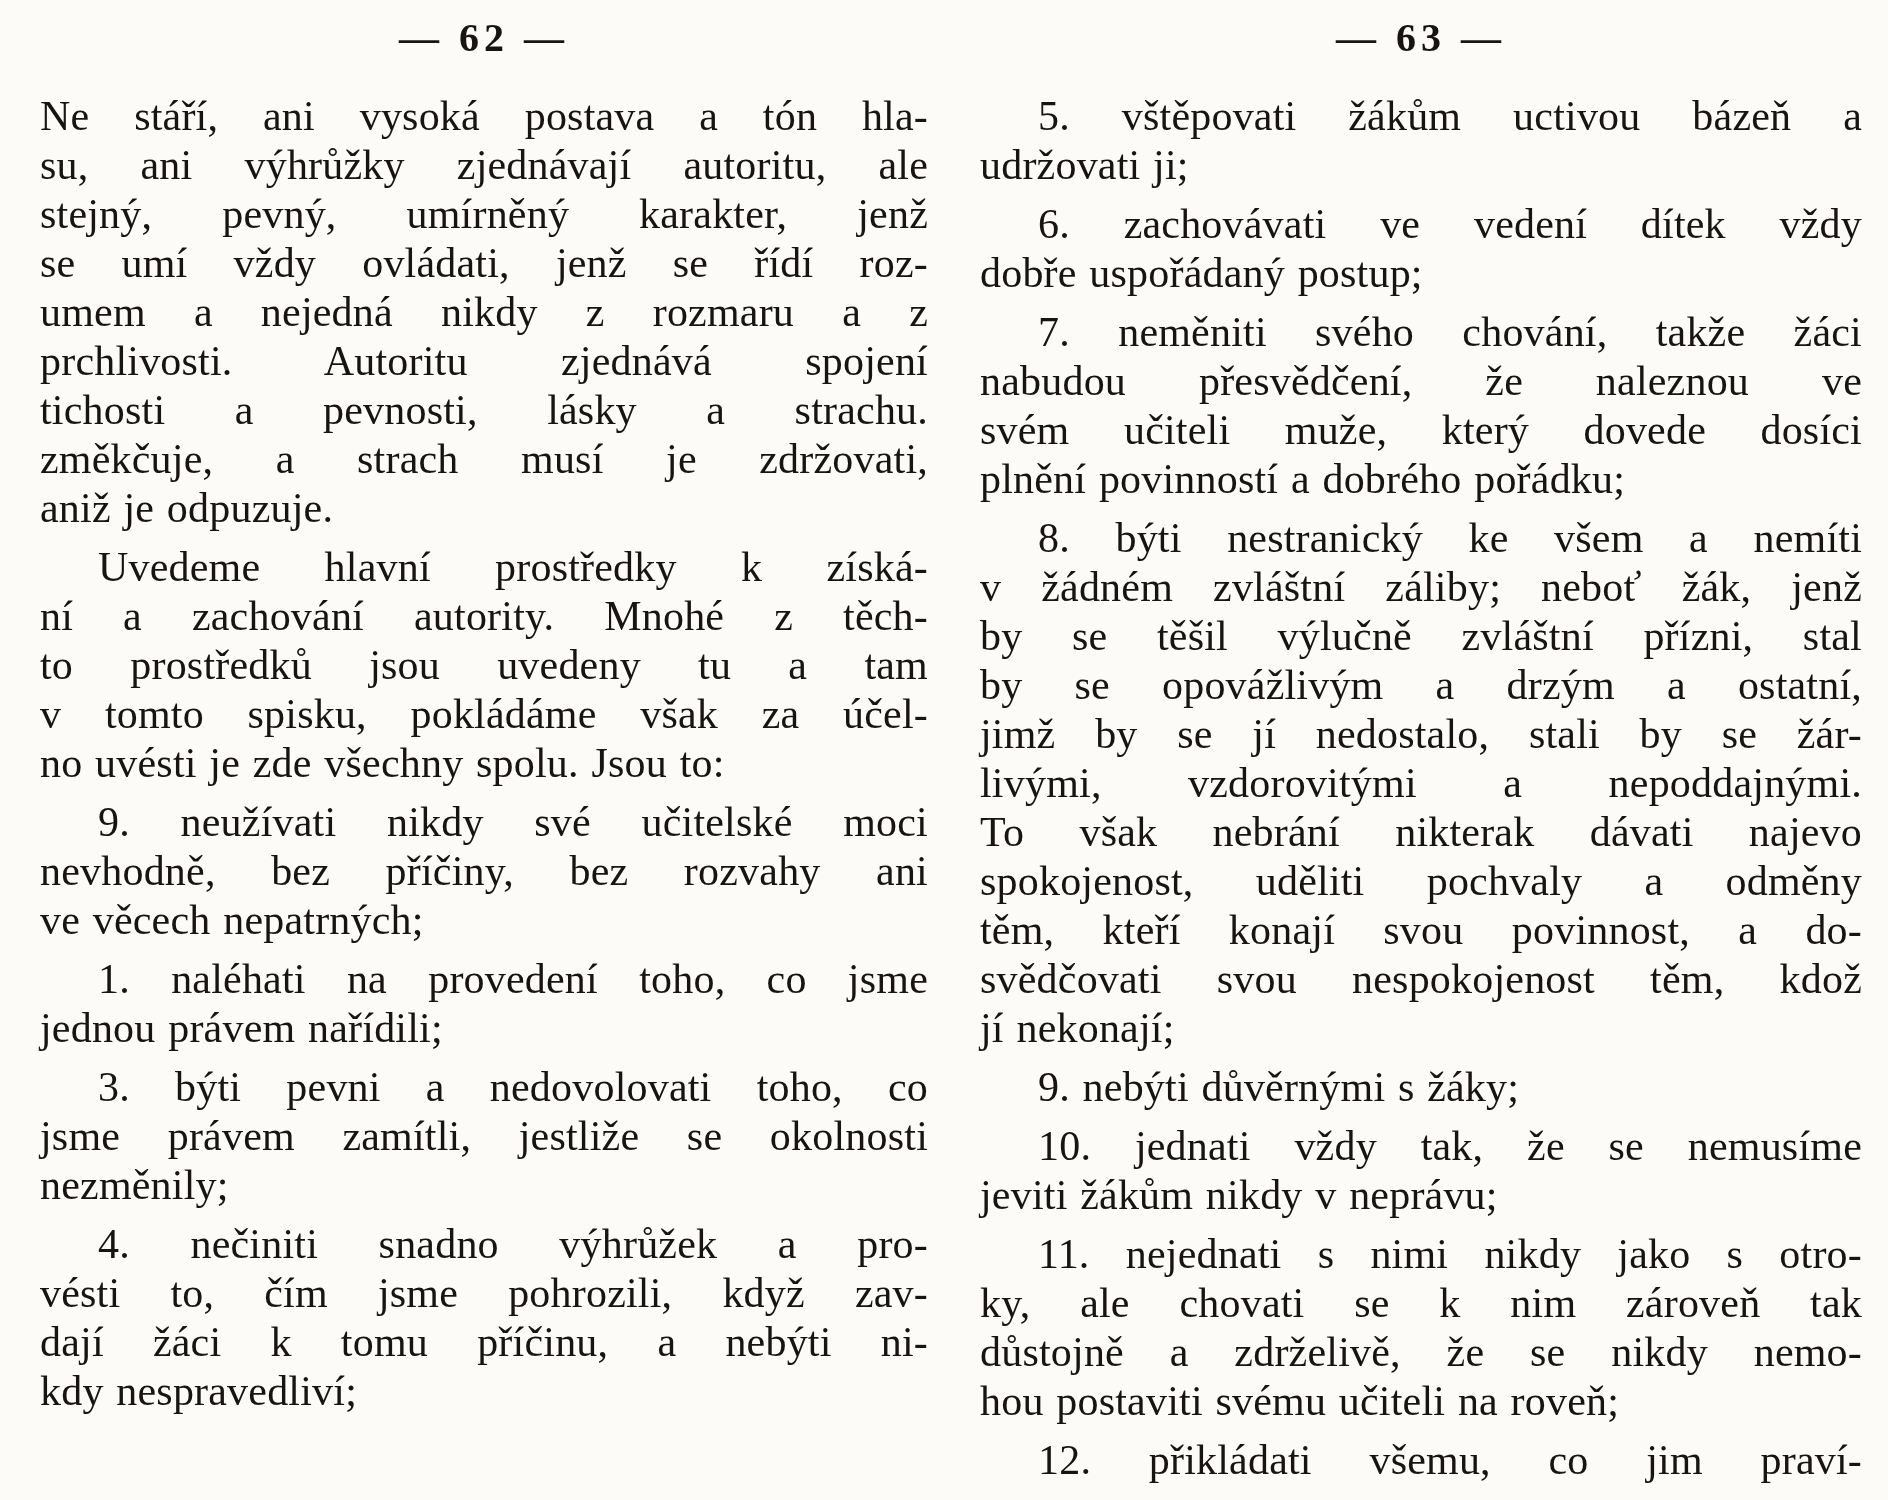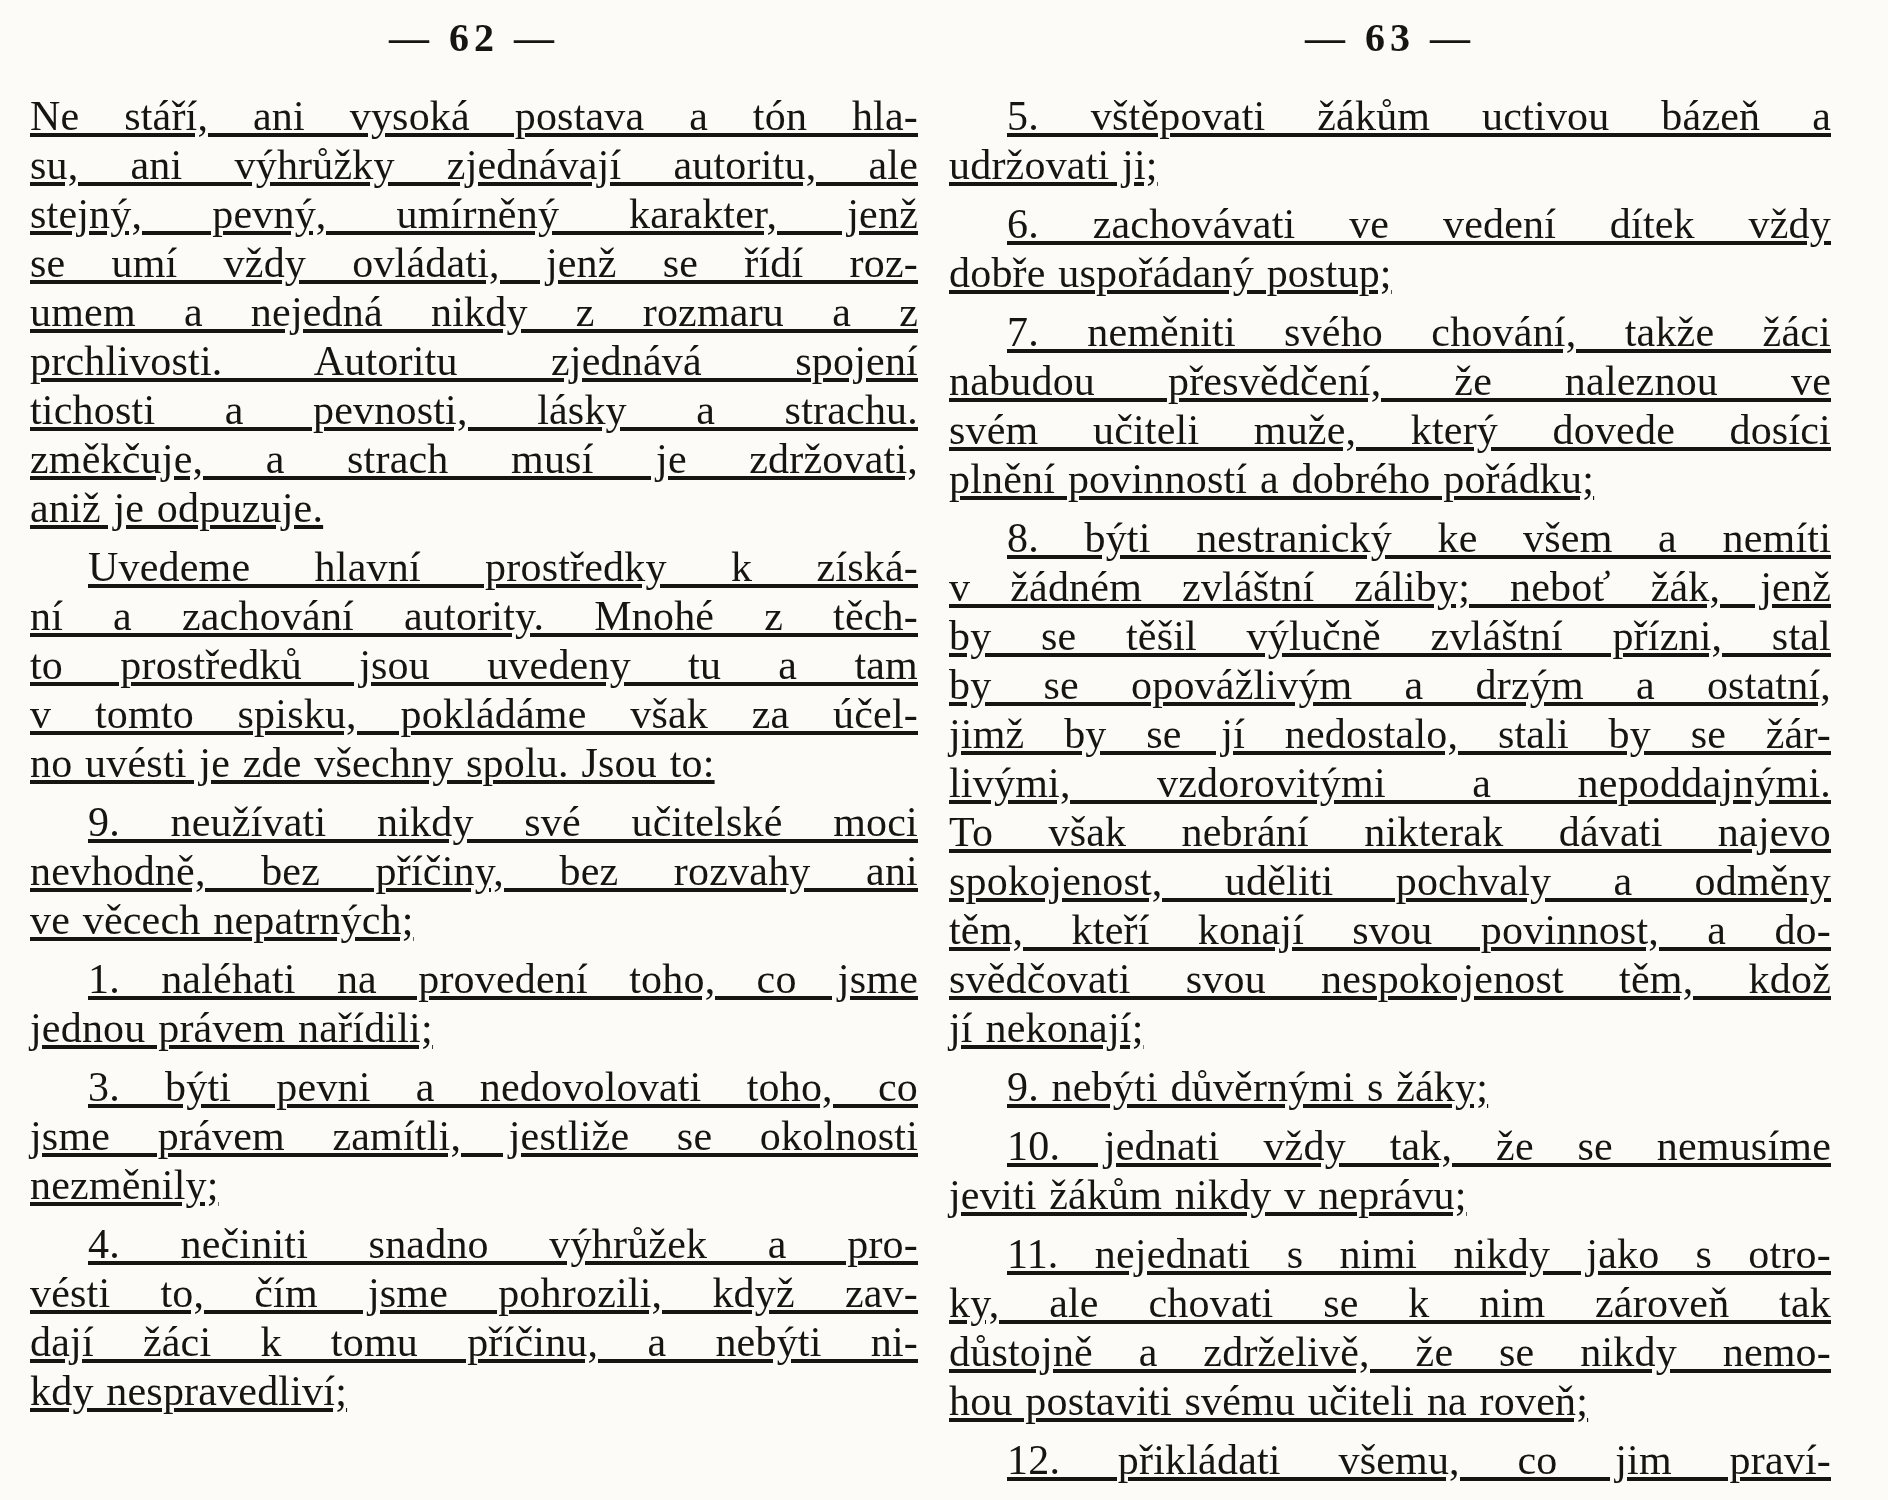--- a/index.html
+++ b/index.html
@@ -9,42 +9,41 @@
   body {
     width: 1888px;
     height: 1500px;
     background: #fcfbf8;
     overflow: hidden;
   }
   .sheet {
     box-sizing: border-box;
     width: 1888px;
     height: 1500px;
-    padding: 14px 10px 0 30px;
+    padding: 14px 10px 0 40px;
     display: flex;
-    gap: 31px;
+    gap: 52px;
     font-family: "Liberation Serif", "DejaVu Serif", serif;
     color: #171411;
   }
   .column {
     box-sizing: border-box;
   }
   .column.left  { width: 888px; }
   .column.right { width: 882px; }
   .page-header {
     text-align: center;
     font-size: 40px;
     line-height: 48px;
     letter-spacing: 5px;
     margin-bottom: 30px;
     font-weight: bold;
   }
   .para {
     margin: 0 0 10px 0;
-    text-decoration: underline;
   }
   .para:last-child { margin-bottom: 0; }
   .line {
     font-size: 42px;
     line-height: 49px;
     letter-spacing: 0.2px;
     word-spacing: 2px;
     text-align: justify;
     text-align-last: justify;
   }

